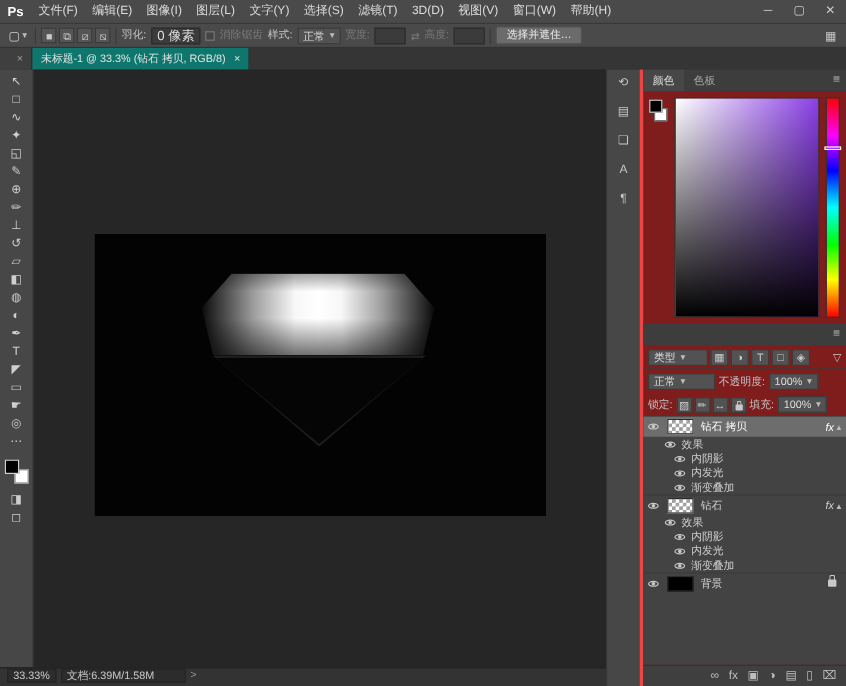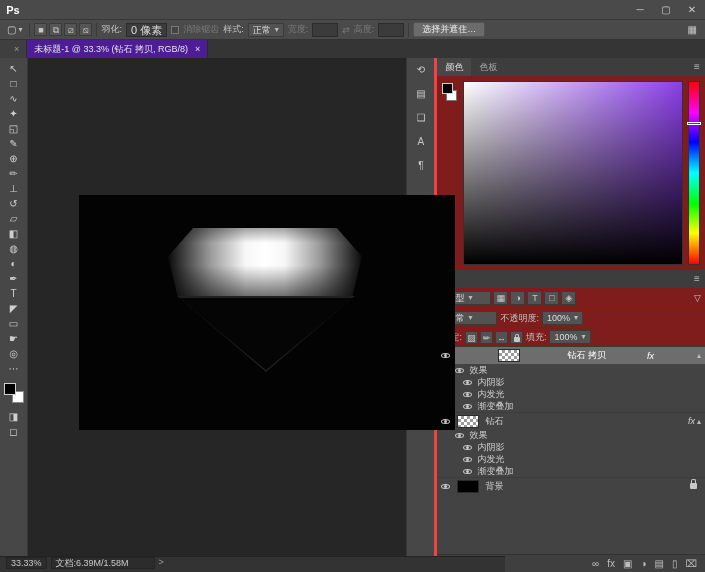--- a/index.html
+++ b/index.html
@@ -25,21 +25,21 @@
   .inset.empty { min-width:26px; }
   .dd { background:#525252; border:1px solid #3a3a3a; height:14px; line-height:12px; padding:0 4px; font-size:9px; color:#dddddd; display:flex; align-items:center; gap:4px; }
   .dd::after { content:'▾'; font-size:8px; color:#bbbbbb; }
   .cbx { width:8px; height:8px; border:1px solid #777777; background:#444444; display:inline-block; }
   .btn { background:#6b6b6b; border:1px solid #525252; border-radius:2px; height:15px; line-height:13px; padding:0 8px; font-size:9px; color:#eeeeee; }
   .workspace-ico { margin-left:auto; color:#c6c6c6; font-size:10px; padding-right:4px; }
 
   
   .tabbar { height:18px; background:#353535; display:flex; flex:0 0 18px; }
   .doc-tab { height:18px; display:flex; align-items:center; padding:0 7px; background:#3f3f3f; color:#9b9b9b; border-right:1px solid #2b2b2b; font-size:9px; white-space:nowrap; }
-  .doc-tab.active { background:#4c1d95; color:#e3e3e3; }
+  .doc-tab.active { background:#0f766e; color:#e3e3e3; }
   .tab-close { margin-left:7px; font-size:9px; }
 
   
   .main { flex:1; display:flex; min-height:0; }
 
   
   .toolbar { flex:0 0 28px; background:#474747; border-right:1px solid #383838; display:flex; flex-direction:column; align-items:center; padding-top:3px; }
   .tool { height:15px; width:24px; line-height:15px; text-align:center; font-size:10px; color:#cfcfcf; }
   .swatches { position:relative; width:20px; height:20px; margin-top:7px; }
   .swatch-fg { position:absolute; left:0; top:0; width:12px; height:12px; border:1px solid #d0d0d0; z-index:2; }
@@ -92,21 +92,21 @@
   .filter-row { height:20px; flex:0 0 20px; display:flex; align-items:center; gap:2px; padding:0 4px; border-bottom:1px solid #3a3a3a; }
   .kind-dd { min-width:50px; }
   .filter-ico { width:15px; height:14px; background:#525252; border:1px solid #3a3a3a; text-align:center; font-size:9px; line-height:12px; color:#c8c8c8; }
   .funnel { margin-left:auto; color:#c8c8c8; font-size:9px; }
   .blend-row { height:20px; flex:0 0 20px; display:flex; align-items:center; gap:3px; padding:0 4px; }
   .lock-row { height:18px; flex:0 0 18px; display:flex; align-items:center; gap:3px; padding:0 4px; }
   .lock-ico { width:13px; height:13px; text-align:center; line-height:12px; font-size:9px; color:#c8c8c8; background:#525252; border:1px solid #3a3a3a; position:relative; }
   .layer-list { flex:1; background:#434343; border-top:1px solid #3a3a3a; overflow:hidden; }
   .lrow { display:flex; align-items:center; height:12px; font-size:9px; color:#cfcfcf; }
   .lrow.layer { height:17px; border-top:1px solid #3c3c3c; }
-  .lrow.layer:first-child { border-top:none;gap:41px; }
+  .lrow.layer:first-child { border-top:none; }
   .lrow.selected { background:#6d6d6d; color:#ffffff; }
   .eye-cell { width:16px; flex:0 0 16px; display:flex; justify-content:center; align-items:center; }
   .lrow.effects .eye-cell { margin-left:14px; }
   .lrow.effect .eye-cell { margin-left:22px; }
   .eye { width:9px; height:5px; border:1px solid #c9c9c9; border-radius:50%; position:relative; }
   .eye::after { content:''; position:absolute; width:3px; height:3px; border-radius:50%; background:#c9c9c9; left:2px; top:0; }
   .thumb { width:22px; height:13px; margin:0 4px; border:1px solid #2c2c2c; flex:0 0 22px; }
   .thumb.checker { background-color:#ffffff;
     background-image:linear-gradient(45deg,#9a9a9a 25%,transparent 25%,transparent 75%,#9a9a9a 75%),
                      linear-gradient(45deg,#9a9a9a 25%,transparent 25%,transparent 75%,#9a9a9a 75%);
@@ -122,20 +122,33 @@
   .layers-bottom { height:18px; flex:0 0 18px; background:#3f3f3f; border-top:1px solid #333333; display:flex; align-items:center; justify-content:flex-end; gap:8px; padding:0 8px; }
   .pb-icon { color:#bdbdbd; font-size:10px; line-height:18px; }
 </style>
 </head>
 <body>
 
 <div class="app">
 
   <div class="menubar">
     <div class="ps-logo">Ps</div>
+    <div class="menu-list">
+        <div class="menu-item">文件(F)</div>
+        <div class="menu-item">编辑(E)</div>
+        <div class="menu-item">图像(I)</div>
+        <div class="menu-item">图层(L)</div>
+        <div class="menu-item">文字(Y)</div>
+        <div class="menu-item">选择(S)</div>
+        <div class="menu-item">滤镜(T)</div>
+        <div class="menu-item">3D(D)</div>
+        <div class="menu-item">视图(V)</div>
+        <div class="menu-item">窗口(W)</div>
+        <div class="menu-item">帮助(H)</div>
+      </div>
     <div class="win-controls">
       <div class="win-btn">─</div>
       <div class="win-btn">▢</div>
       <div class="win-btn">✕</div>
     </div>
   </div>
 
   <div class="optionsbar">
     <div class="tool-preset">
       <span>▢</span>

